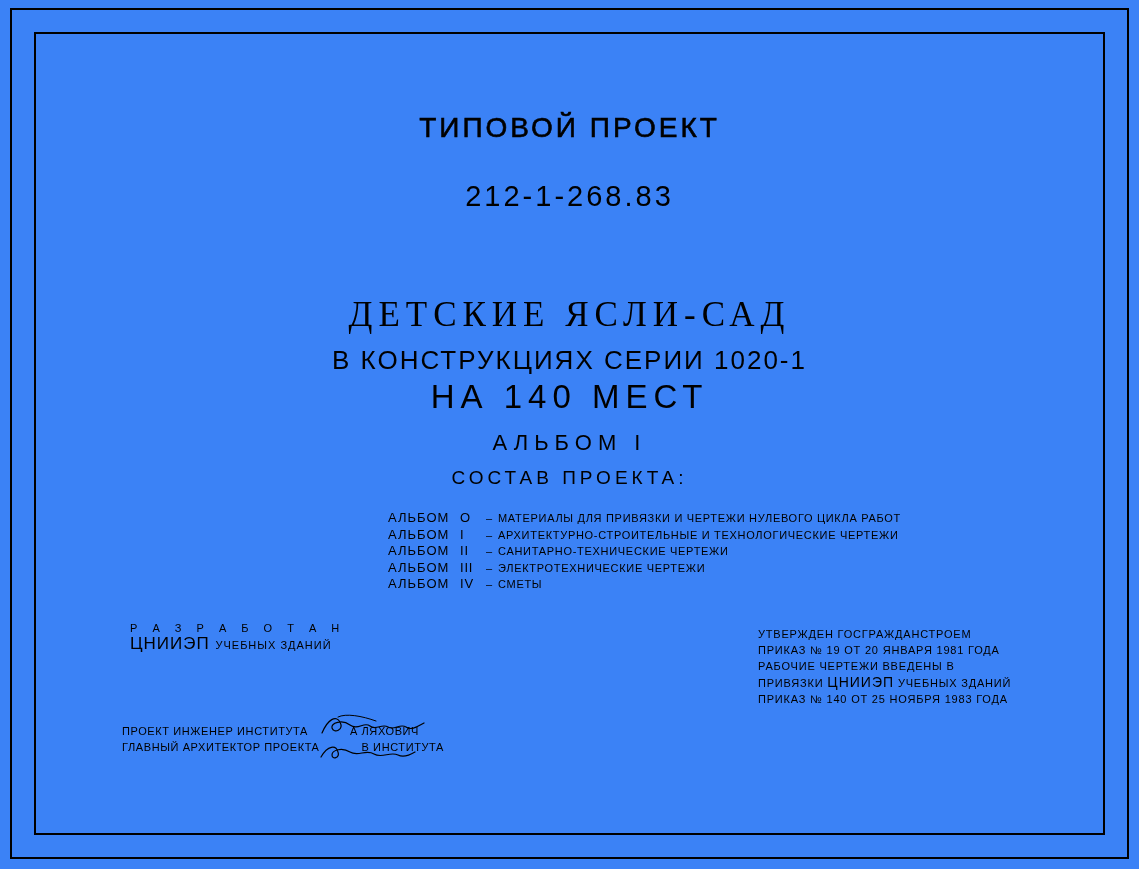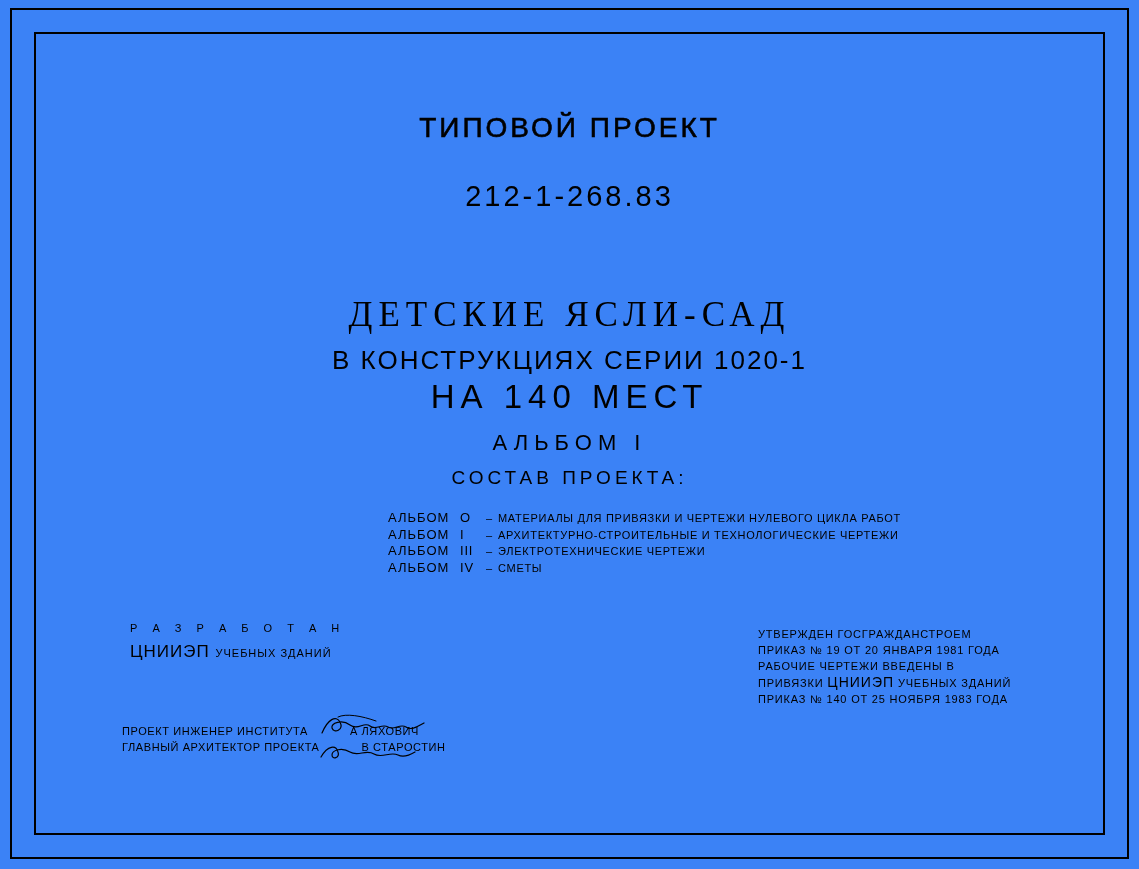--- a/index.html
+++ b/index.html
@@ -129,21 +129,20 @@
     position: absolute;
     left: 130px;
     top: 622px;
     font-size: 11px;
   }
   .dev-label {
     letter-spacing: 6px;
     font-size: 11px;
   }
   .dev-org {
-    margin-top: 8px;
     font-size: 17px;
     letter-spacing: 1px;
   }
   .dev-org .small {
     font-size: 11px;
     letter-spacing: 1px;
   }
 
   
   .appr-block {
@@ -205,20 +204,23 @@
 
   <div class="center-block contents-title">СОСТАВ  ПРОЕКТА:</div>
   <div class="center-block album-line">АЛЬБОМ   I</div>
 
   <div class="contents-list">
     <div class="contents-row">
       <span class="lbl">АЛЬБОМ</span><span class="num">О</span><span class="dash">–</span><span class="txt">МАТЕРИАЛЫ ДЛЯ ПРИВЯЗКИ И ЧЕРТЕЖИ НУЛЕВОГО ЦИКЛА РАБОТ</span>
     </div>
     <div class="contents-row">
       <span class="lbl">АЛЬБОМ</span><span class="num">I</span><span class="dash">–</span><span class="txt">АРХИТЕКТУРНО-СТРОИТЕЛЬНЫЕ И ТЕХНОЛОГИЧЕСКИЕ ЧЕРТЕЖИ</span>
+    </div>
+    <div class="contents-row">
+      <span class="lbl">АЛЬБОМ</span><span class="num">II</span><span class="dash">–</span><span class="txt">САНИТАРНО-ТЕХНИЧЕСКИЕ ЧЕРТЕЖИ</span>
     </div>
     <div class="contents-row">
       <span class="lbl">АЛЬБОМ</span><span class="num">III</span><span class="dash">–</span><span class="txt">ЭЛЕКТРОТЕХНИЧЕСКИЕ ЧЕРТЕЖИ</span>
     </div>
     <div class="contents-row">
       <span class="lbl">АЛЬБОМ</span><span class="num">IV</span><span class="dash">–</span><span class="txt">СМЕТЫ</span>
     </div>
   </div>
 
   <div class="dev-block">
@@ -243,20 +245,20 @@
 
   <div class="sign-block">
     <div class="sign-row">
       <span class="sign-role">ПРОЕКТ  ИНЖЕНЕР  ИНСТИТУТА</span><span class="sign-name">А ЛЯХОВИЧ</span>
       <svg class="signature-svg sig1" width="110" height="26" viewBox="0 0 110 26">
         <path d="M4 20 C10 6, 18 2, 22 9 C26 17, 16 21, 14 15 C13 10, 24 6, 32 12 C40 18, 46 8, 52 13 C58 18, 64 10, 70 14 C76 18, 82 10, 88 14 C94 18, 100 13, 106 10" fill="none" stroke="#000" stroke-width="1.2" stroke-linecap="round"></path>
         <path d="M20 4 C28 0, 44 3, 58 8" fill="none" stroke="#000" stroke-width="1" stroke-linecap="round"></path>
       </svg>
     </div>
     <div class="sign-row">
-      <span class="sign-role">ГЛАВНЫЙ  АРХИТЕКТОР  ПРОЕКТА</span><span class="sign-name">В СТАРОСТИН</span>
+      <span class="sign-role">ГЛАВНЫЙ  АРХИТЕКТОР  ПРОЕКТА</span><span class="sign-name">В ИНСТИТУТА</span>
       <svg class="signature-svg sig2" width="100" height="20" viewBox="0 0 100 20">
         <path d="M3 14 C10 2, 18 2, 20 9 C22 15, 14 17, 14 12 C14 7, 24 4, 32 9 C40 14, 48 6, 56 11 C64 16, 72 8, 80 12 C86 15, 92 12, 97 9" fill="none" stroke="#000" stroke-width="1.2" stroke-linecap="round"></path>
       </svg>
     </div>
   </div>
 
 </div>
 
 </body></html>

